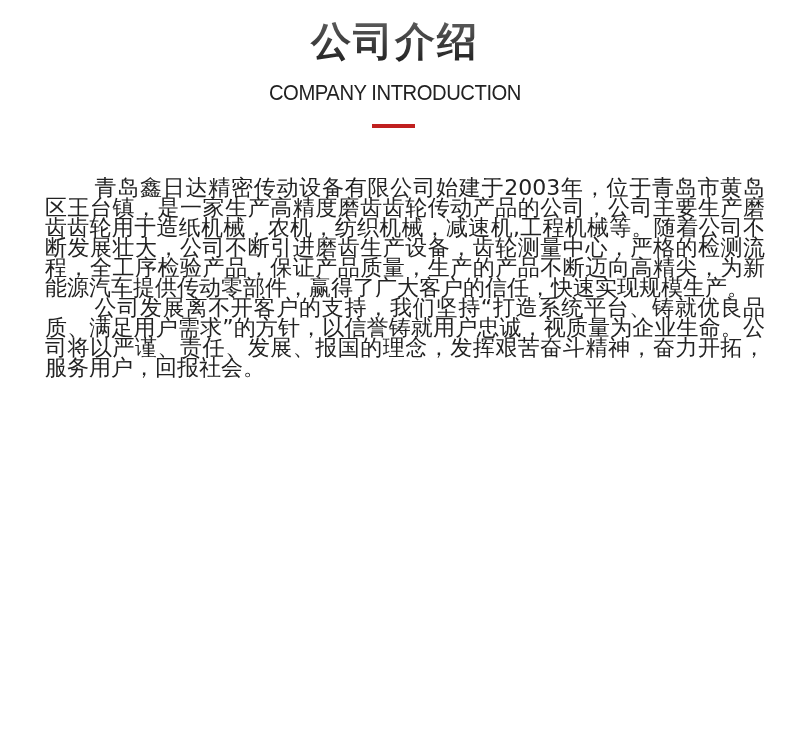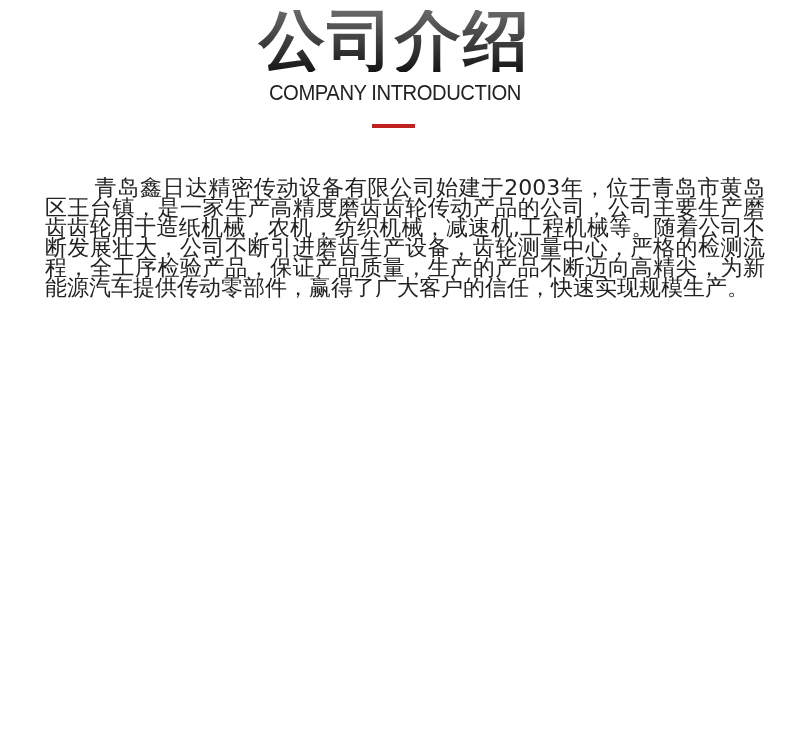--- a/index.html
+++ b/index.html
@@ -20,21 +20,21 @@
     left: 0;
     top: 0;
     width: 790px;
     text-align: center;
   }
   .title-cn {
     position: absolute;
     left: 0;
     width: 790px;
     top: 10px;
-    font-size: 66px;
+    font-size: 40px;
     line-height: 62px;
     font-weight: bold;
     letter-spacing: 2px;
     color: #3a3a3a;
     background: linear-gradient(#6a6a6a, #151515);
     -webkit-background-clip: text;
     background-clip: text;
     -webkit-text-fill-color: transparent;
   }
   .title-en {
@@ -77,13 +77,14 @@
 <body>
 
 <div class="header">
   <div class="title-cn">公司介绍</div>
   <div class="title-en">COMPANY INTRODUCTION</div>
   <div class="accent-bar"></div>
 </div>
 
 <div class="content">
   <p>青岛鑫日达精密传动设备有限公司始建于2003年，位于青岛市黄岛区王台镇，是一家生产高精度磨齿齿轮传动产品的公司，公司主要生产磨齿齿轮用于造纸机械，农机，纺织机械，减速机,工程机械等。随着公司不断发展壮大，公司不断引进磨齿生产设备，齿轮测量中心，严格的检测流程，全工序检验产品，保证产品质量，生产的产品不断迈向高精尖，为新能源汽车提供传动零部件，赢得了广大客户的信任，快速实现规模生产。</p>
+  <p>公司发展离不开客户的支持，我们坚持“打造系统平台、铸就优良品质、满足用户需求”的方针，以信誉铸就用户忠诚，视质量为企业生命。公司将以严谨、责任、发展、报国的理念，发挥艰苦奋斗精神，奋力开拓，服务用户，回报社会。</p>
 </div>
 
 </body></html>

